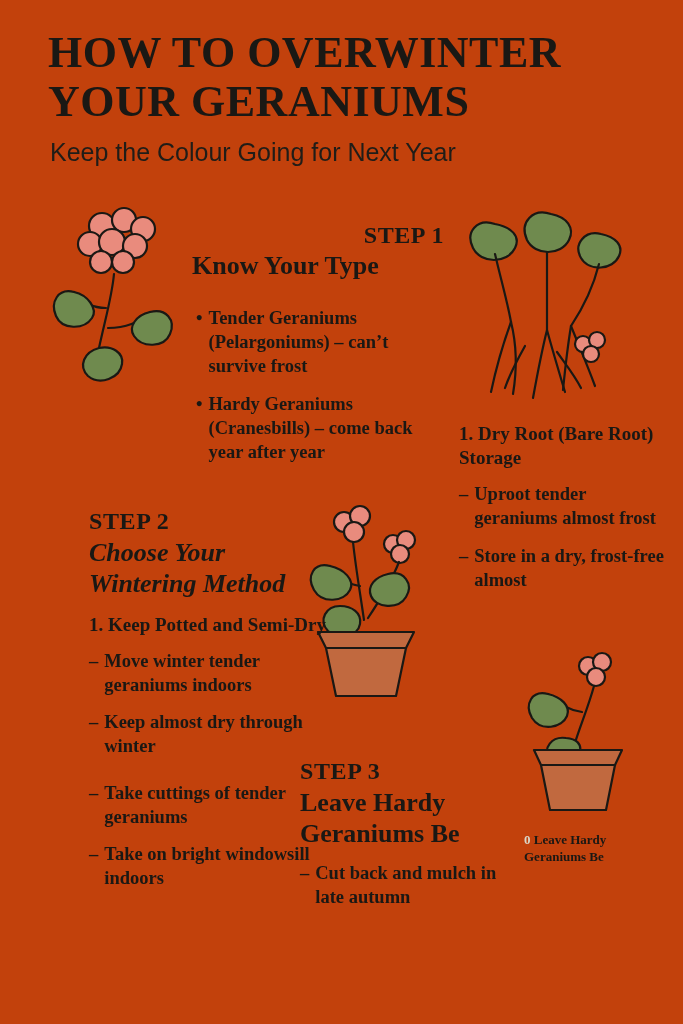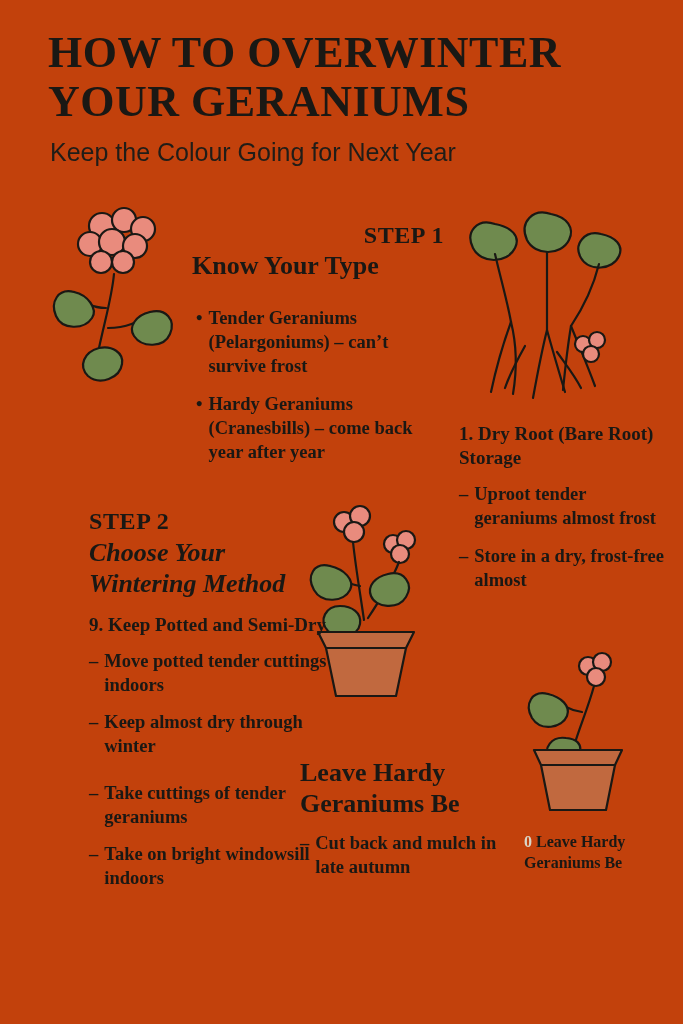--- a/index.html
+++ b/index.html
@@ -127,21 +127,21 @@
   #step3-block .step-head { margin-bottom: 12px; }
   #step3-block .bullet { margin-bottom: 10px; }
 
   #hardy-block {
     position: absolute;
     left: 524px;
     top: 832px;
     width: 140px;
   }
   #hardy-block .sub-head {
-    font-size: 16px;
+    font-size: 13px;
     line-height: 1.3;
   }
   #hardy-block .ghost {
     color: #d9d6c8;
     font-weight: bold;
   }
 
   
   .illus { position: absolute; }
   #illus-flowering-geranium { left: 44px; top: 196px; }
@@ -284,43 +284,44 @@
     <div class="bullet">
       <span class="mark">–</span>
       <span class="txt">Store in a dry, frost-free almost</span>
     </div>
   </div>
 
   <div id="step2-block">
     <div class="step-label">STEP 2</div>
     <div class="step-head">Choose Your Wintering Method</div>
 
-    <div class="sub-head">9. Keep Potted and Semi-Dry</div>
-    <div class="bullet">
-      <span class="mark">–</span>
-      <span class="txt">Move potted tender cuttings indoors</span>
+    <div class="sub-head">1. Keep Potted and Semi-Dry</div>
+    <div class="bullet">
+      <span class="mark">–</span>
+      <span class="txt">Move winter tender geraniums indoors</span>
     </div>
     <div class="bullet">
       <span class="mark">–</span>
       <span class="txt">Keep almost dry through winter</span>
     </div>
 
     <div class="gap"></div>
 
     <div class="bullet">
       <span class="mark">–</span>
       <span class="txt">Take cuttings of tender geraniums</span>
     </div>
     <div class="bullet">
       <span class="mark">–</span>
       <span class="txt">Take on bright windowsill indoors</span>
     </div>
   </div>
 
   <div id="step3-block">
+    <div class="step-label">STEP 3</div>
     <div class="step-head">Leave Hardy Geraniums Be</div>
     <div class="bullet">
       <span class="mark">–</span>
       <span class="txt">Cut back and mulch in late autumn</span>
     </div>
   </div>
 
   <div id="hardy-block">
     <div class="sub-head">
       <span class="ghost">0</span>

